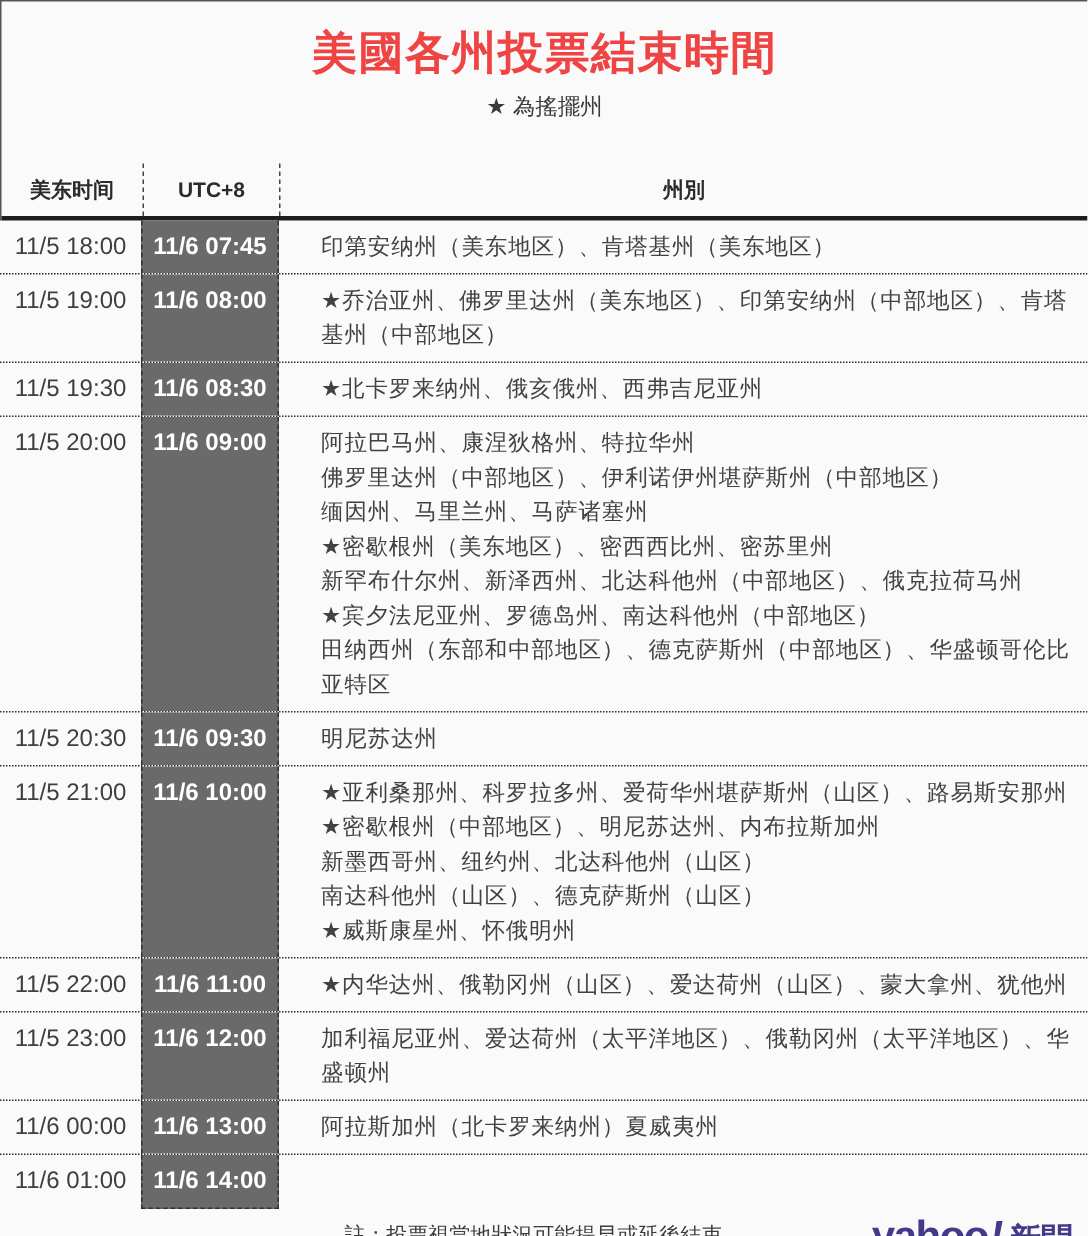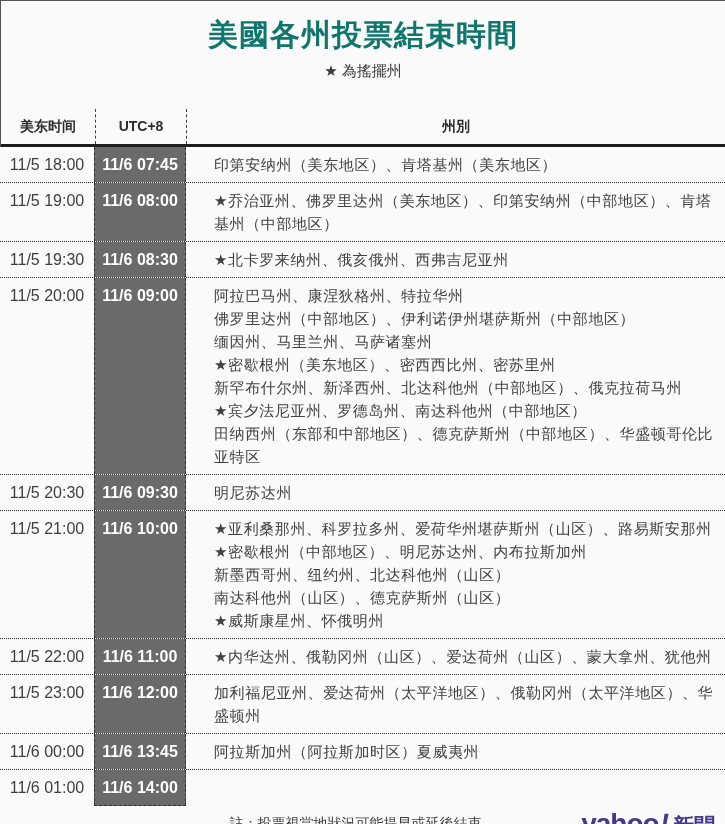--- a/index.html
+++ b/index.html
@@ -15,21 +15,21 @@
   
   .header-area{
     border-top:1px solid #555;
     border-left:1px solid #555;
     padding-top:10px;
   }
   .main-title{
     text-align:center;
     font-size:30px;
     font-weight:800;
-    color:#0f766e;
+    color:#ef4444;
     letter-spacing:1px;
     margin:4px 0 6px 0;
   }
   .subtitle{
     text-align:center;
     font-size:15px;
     color:#3a3a3a;
     margin-bottom:28px;
   }
 
@@ -187,22 +187,22 @@
       <div class="cell utc">11/6 11:00</div>
       <div class="cell states">★内华达州、俄勒冈州（山区）、爱达荷州（山区）、蒙大拿州、犹他州</div>
     </div>
     <div class="grid-row body-row">
       <div class="cell et">11/5 23:00</div>
       <div class="cell utc">11/6 12:00</div>
       <div class="cell states">加利福尼亚州、爱达荷州（太平洋地区）、俄勒冈州（太平洋地区）、华盛顿州</div>
     </div>
     <div class="grid-row body-row">
       <div class="cell et">11/6 00:00</div>
-      <div class="cell utc">11/6 13:45</div>
-      <div class="cell states">阿拉斯加州（阿拉斯加时区）夏威夷州</div>
+      <div class="cell utc">11/6 13:00</div>
+      <div class="cell states">阿拉斯加州（北卡罗来纳州）夏威夷州</div>
     </div>
     <div class="grid-row body-row">
       <div class="cell et">11/6 01:00</div>
       <div class="cell utc">11/6 14:00</div>
     </div>
   </div>
 
   <div class="footer">
     <div class="note">註：投票視當地狀況可能提早或延後結束。</div>
     <div class="brand">

